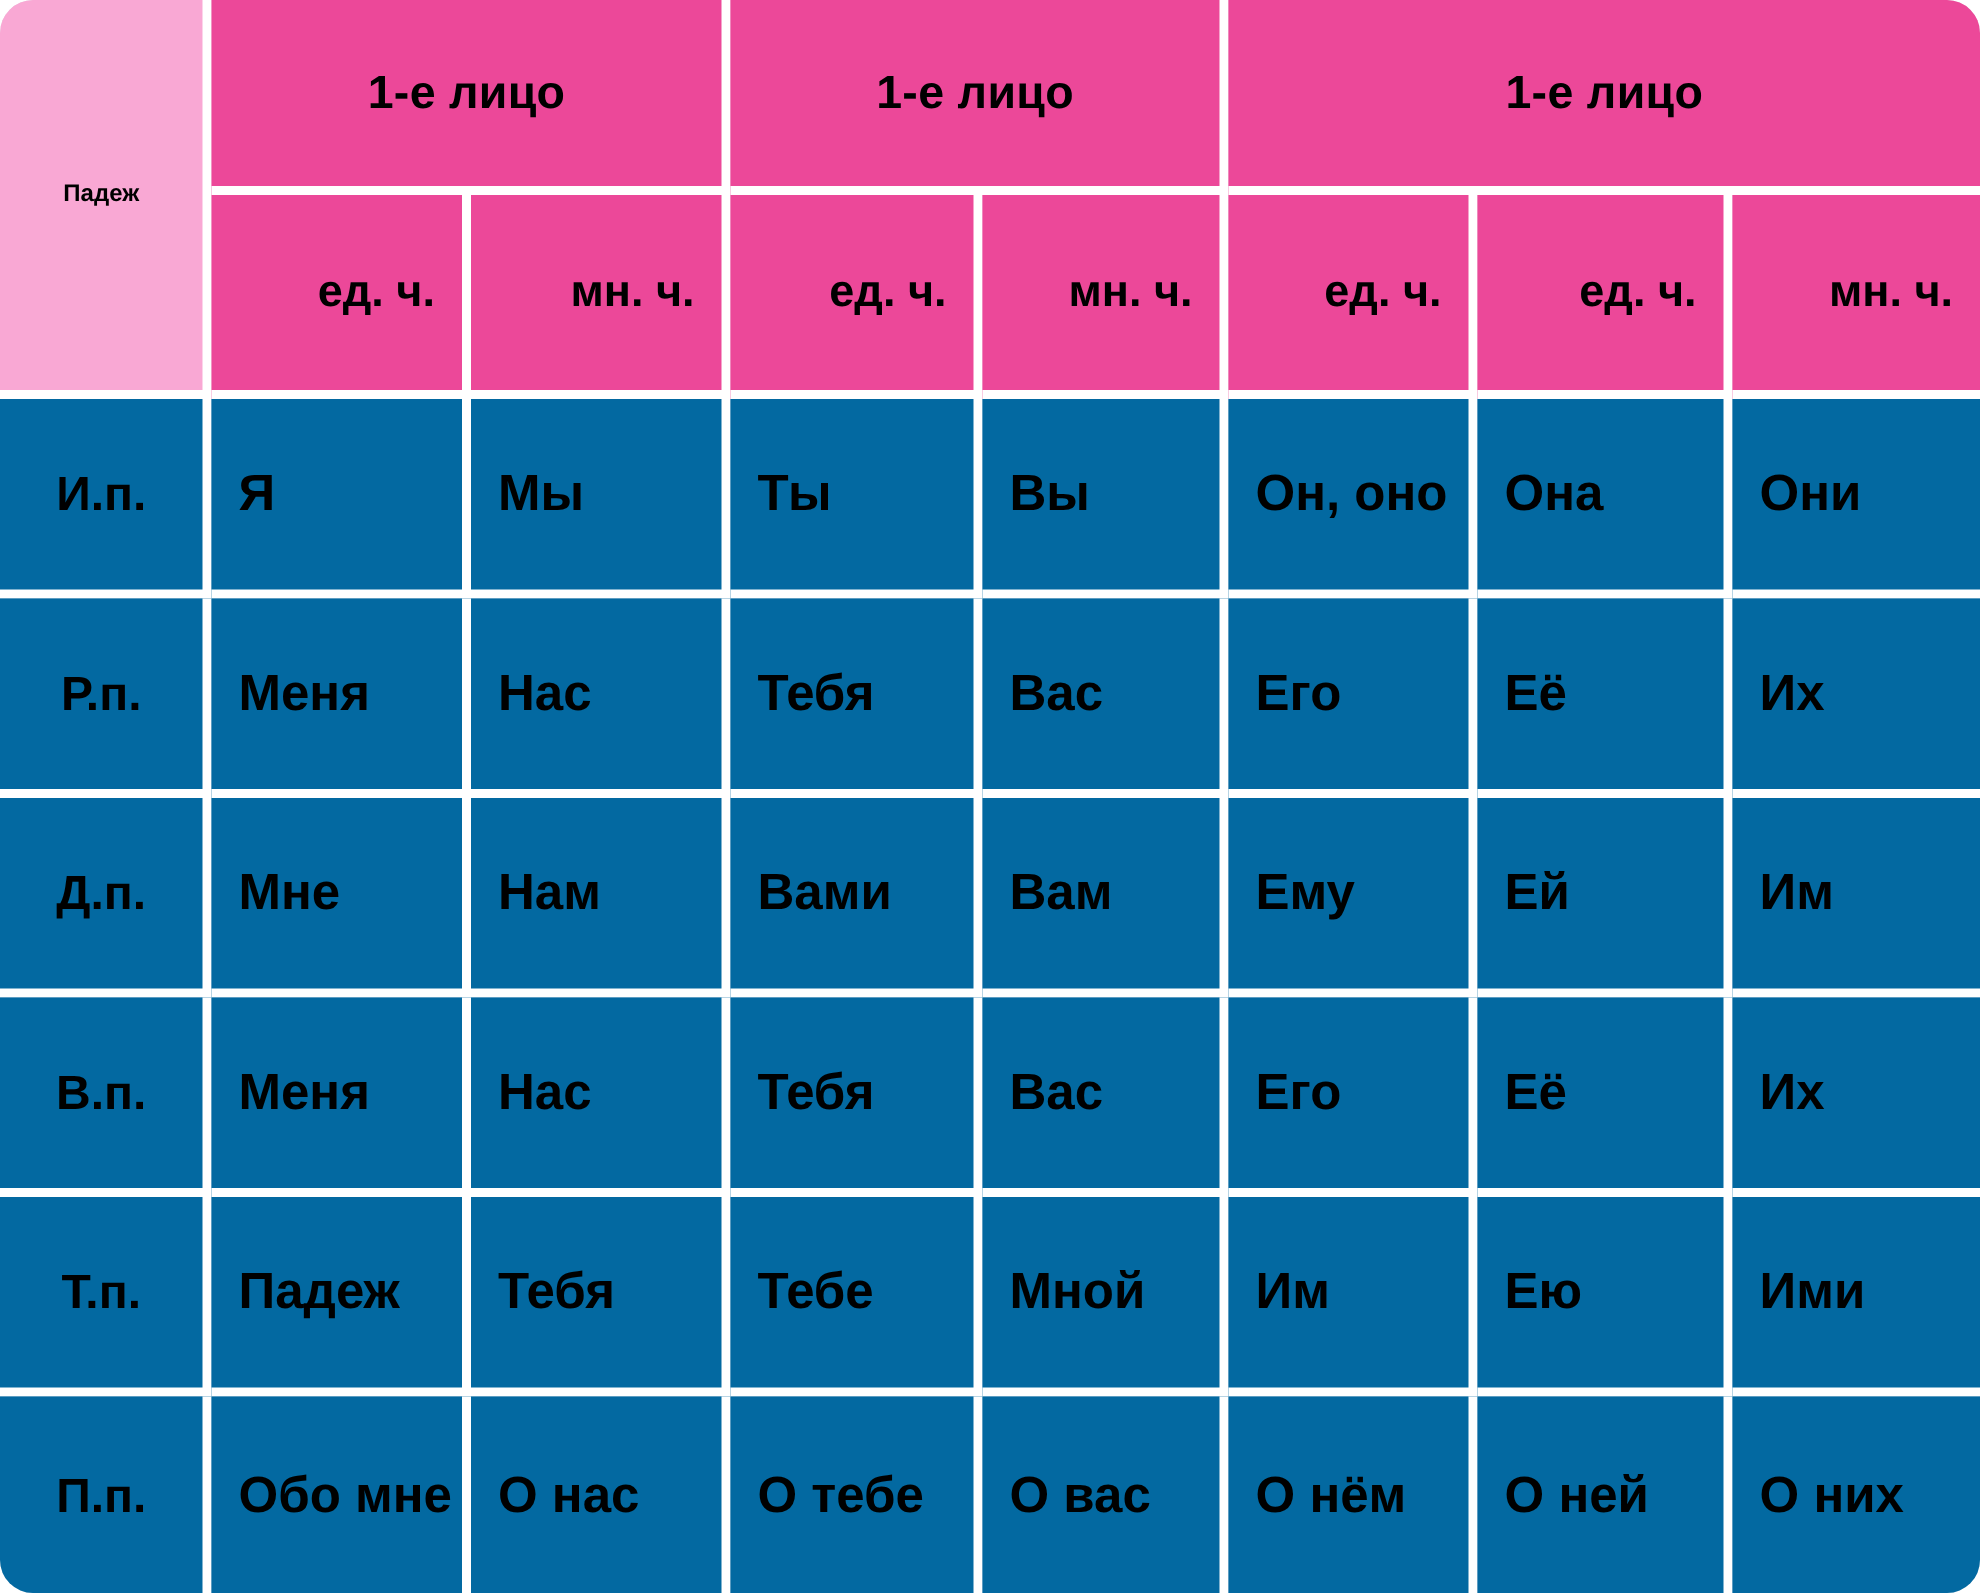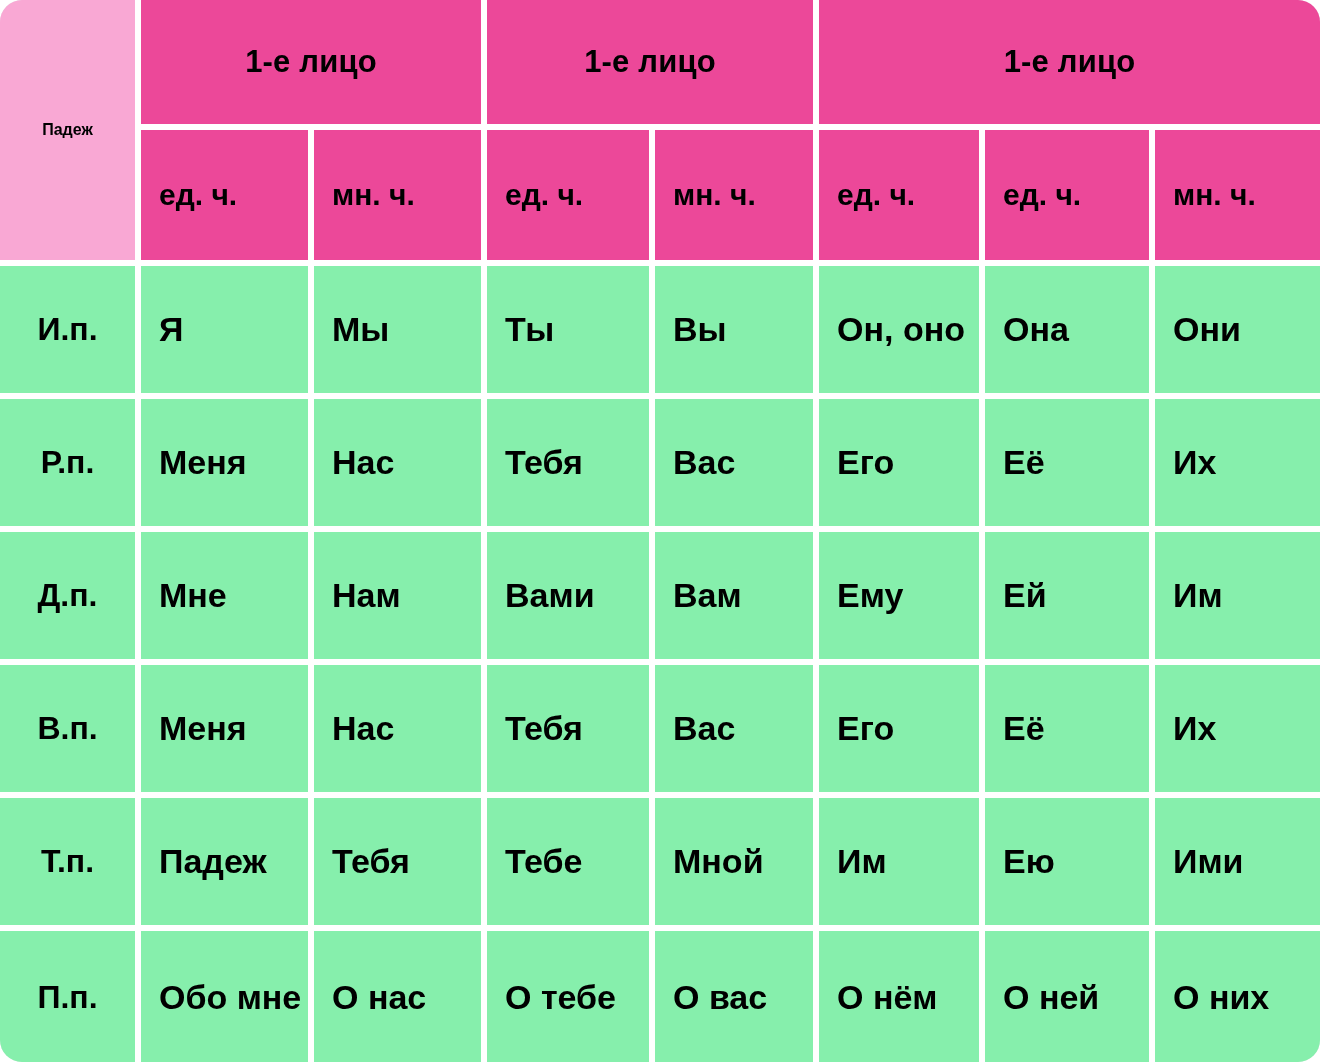--- a/index.html
+++ b/index.html
@@ -62,29 +62,29 @@
   }
 
   th.group-blank {
     background: #f9a8d4;
     border-right-color: #ffffff;
     border-bottom-color: #f1f2f4;
   }
 
   th.sub-head {
     height: 136px;
-    text-align: left;
+    text-align: right;
     font-size: 30px;
     border-bottom: 6px solid #dfe3e8;
   }
 
   
   tbody td {
     height: 133px;
-    background: #86efac;
+    background: #0369a1;
     border-right: 6px solid #e2e6eb;
     border-bottom: 6px solid #e2e6eb;
     font-size: 34px;
     text-align: left;
   }
 
   tbody td.case-cell {
     text-align: center;
     font-size: 32px;
   }

